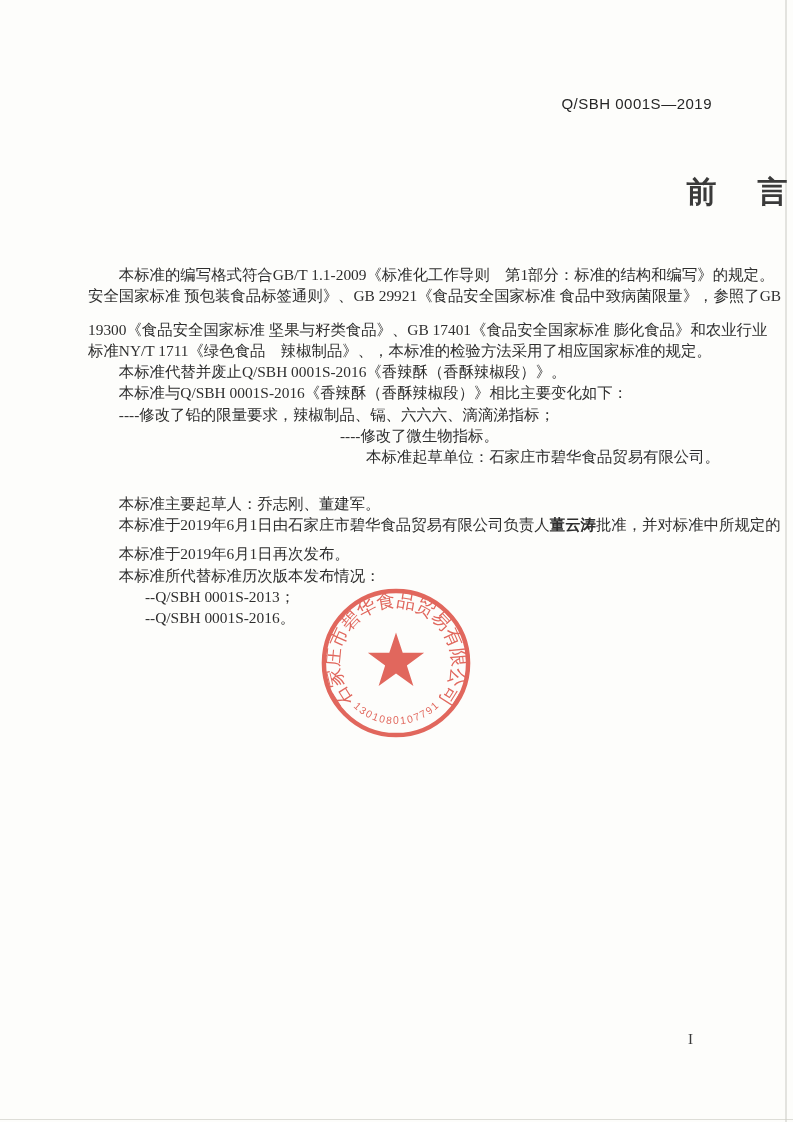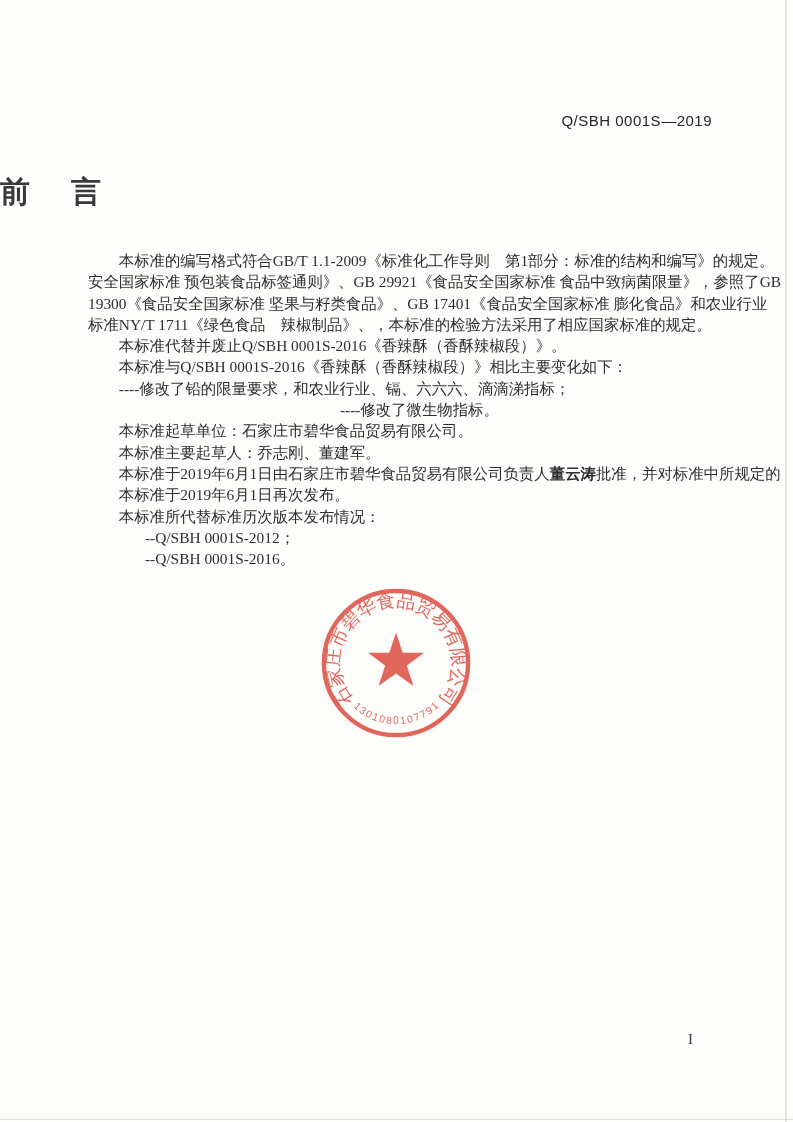--- a/index.html
+++ b/index.html
@@ -15,35 +15,35 @@
   
   .scan-edge-right {
     position: absolute; top: 0; right: 6px; width: 2px; height: 1122px;
     background: #d6d6cf; opacity: .65;
   }
   .scan-edge-bottom {
     position: absolute; left: 0; bottom: 2px; width: 793px; height: 1px;
     background: #cfcfc8; opacity: .7;
   }
   .doc-code {
-    position: absolute; top: 112px; right: 81px;
+    position: absolute; top: 95px; right: 81px;
     font-family: "Liberation Sans", "DejaVu Sans", sans-serif;
     font-size: 15px; letter-spacing: .5px; color: #262626;
     white-space: nowrap;
   }
   .fore-title {
     position: absolute; top: 172px; left: 0; width: 793px;
-    text-align: left;
+    text-align: right;
     font-family: "Liberation Sans", "DejaVu Sans", sans-serif;
     font-size: 30px; font-weight: bold; color: #3a3a3a;
     letter-spacing: 5.5px; margin-right: -5.5px;
     white-space: nowrap;
   }
   .fore-body {
-    position: absolute; top: 250px; left: 88px; width: 632px;
+    position: absolute; top: 264px; left: 88px; width: 632px;
     font-size: 15.4px; line-height: 21.3px; color: #2e2e2e; font-family: Liberation Serif, serif;
   }
   .fore-body .line { white-space: nowrap; }
   .fore-body .bold { font-weight: bold; }
   .stamp {
     position: absolute; left: 317px; top: 584px;
     width: 158px; height: 158px;
     opacity: .88;
     mix-blend-mode: multiply;
   }
@@ -61,32 +61,32 @@
   <div class="scan-edge-right"></div>
   <div class="scan-edge-bottom"></div>
 
   <div class="doc-code">Q/SBH 0001S—2019</div>
 
   <div class="fore-title">前　言</div>
 
   <div class="fore-body">
       <div class="line" style="padding-left: 2em;"><span>本标准的编写格式符合GB/T 1.1-2009《标准化工作导则　第1部分：标准的结构和编写》的规定。</span></div>
       <div class="line" style="padding-left: 0em; text-align: right;"><span>安全国家标准 预包装食品标签通则》、GB 29921《食品安全国家标准 食品中致病菌限量》，参照了GB</span></div>
-      <div class="line" style="padding-left: 0em;"><span>19300《食品安全国家标准 坚果与籽类食品》、GB 17401《食品安全国家标准 膨化食品》和农业行业</span></div>
+      <div class="line" style="padding-left: 0em; margin-top: 12px;"><span>19300《食品安全国家标准 坚果与籽类食品》、GB 17401《食品安全国家标准 膨化食品》和农业行业</span></div>
       <div class="line" style="padding-left: 0em;"><span>标准NY/T 1711《绿色食品　辣椒制品》、，本标准的检验方法采用了相应国家标准的规定。</span></div>
       <div class="line" style="padding-left: 2em;"><span>本标准代替并废止Q/SBH 0001S-2016《香辣酥（香酥辣椒段）》。</span></div>
       <div class="line" style="padding-left: 2em;"><span>本标准与Q/SBH 0001S-2016《香辣酥（香酥辣椒段）》相比主要变化如下：</span></div>
-      <div class="line" style="padding-left: 2em;"><span>----修改了铅的限量要求，和农业行业、镉、六六六、滴滴涕指标；</span></div>
+      <div class="line" style="padding-left: 2em;"><span>----修改了铅的限量要求，辣椒制品、镉、六六六、滴滴涕指标；</span></div>
       <div class="line" style="padding-left: 2em; text-align: center;"><span>----修改了微生物指标。</span></div>
-      <div class="line" style="padding-left: 2em;"><span>本标准起草单位：石家庄市碧华食品贸易有限公司。</span></div>
-      <div class="line" style="padding-left: 2em;"><span>本标准主要起草人：乔志刚、董建军。</span></div>
+      <div class="line" style="padding-left: 2em; text-align: right;"><span>本标准起草单位：石家庄市碧华食品贸易有限公司。</span></div>
+      <div class="line" style="padding-left: 2em; margin-top: 25px;"><span>本标准主要起草人：乔志刚、董建军。</span></div>
       <div class="line" style="padding-left: 2em; text-align: right;"><span>本标准于2019年6月1日由石家庄市碧华食品贸易有限公司负责人</span><span class="bold">董云涛</span><span>批准，并对标准中所规定的</span></div>
-      <div class="line" style="padding-left: 2em;"><span>本标准于2019年6月1日再次发布。</span></div>
+      <div class="line" style="padding-left: 2em; margin-top: 8px;"><span>本标准于2019年6月1日再次发布。</span></div>
       <div class="line" style="padding-left: 2em;"><span>本标准所代替标准历次版本发布情况：</span></div>
-      <div class="line" style="padding-left: 3.7em;"><span>--Q/SBH 0001S-2012；</span></div>
+      <div class="line" style="padding-left: 3.7em;"><span>--Q/SBH 0001S-2013；</span></div>
       <div class="line" style="padding-left: 3.7em;"><span>--Q/SBH 0001S-2016。</span></div>
     </div>
 
   <svg class="stamp" viewBox="0 0 160 160" xmlns="http://www.w3.org/2000/svg">
     <defs>
       <path id="sealTopArc" d="M 39.7 120.3 A 57 57 0 1 1 120.3 120.3" fill="none"></path>
       <path id="sealBottomArc" d="M 32.5 119.9 A 62 62 0 0 0 127.5 119.9" fill="none"></path>
     </defs>
     <circle cx="80" cy="80" r="73" fill="none" stroke="#df5348" stroke-width="4.5"></circle>
     <polygon points="80,49 86.8,69.6 108.5,69.7 91,82.6 97.6,103.3 80,90.6 62.4,103.3 69,82.6 51.5,69.7 73.2,69.6" fill="#df5348"></polygon>

